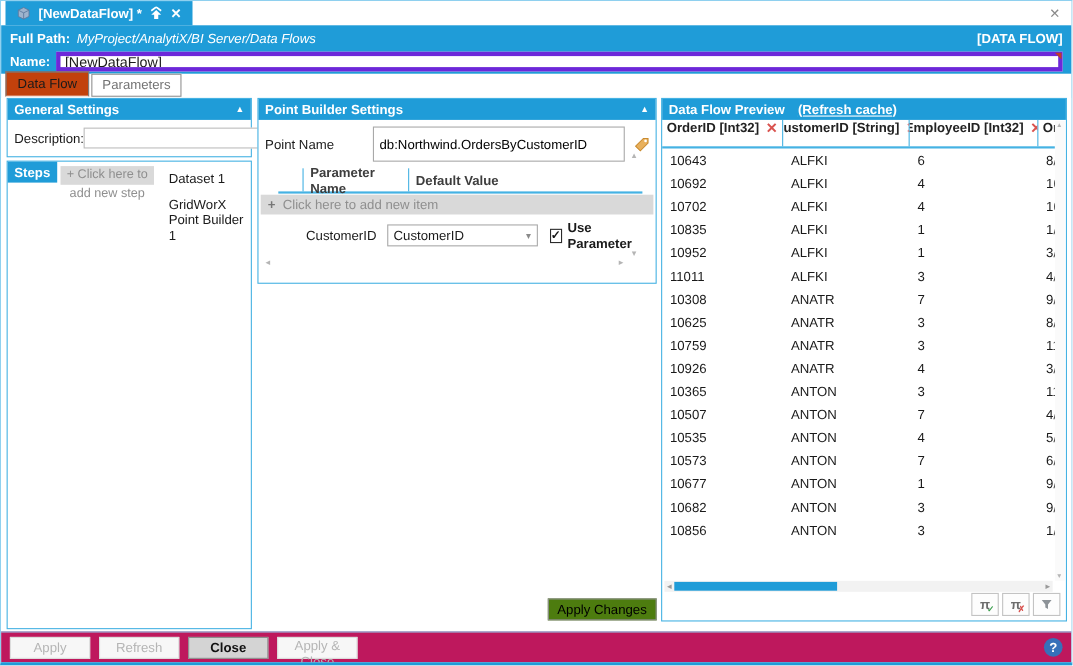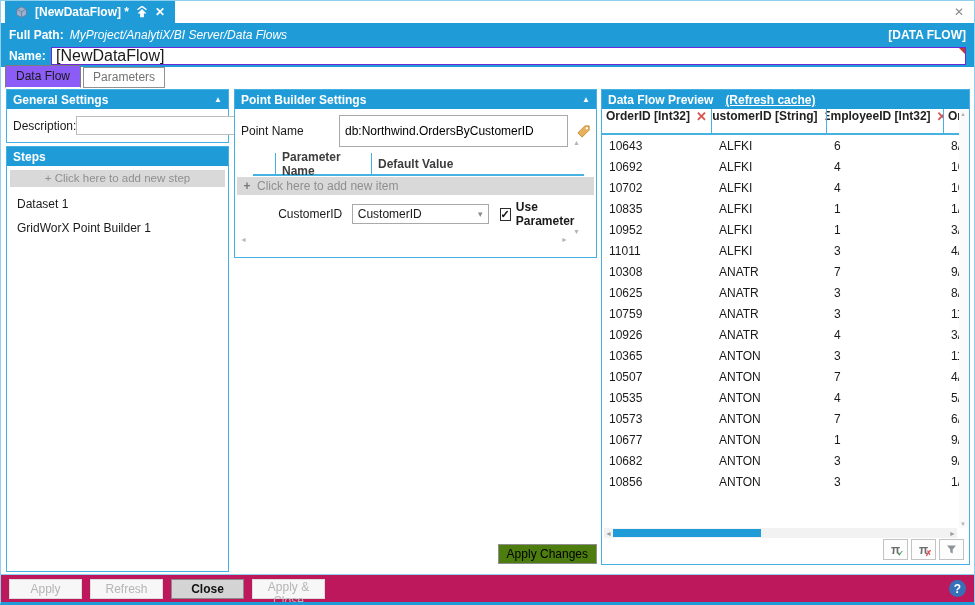--- a/index.html
+++ b/index.html
@@ -24,46 +24,46 @@
 
   
   .band{position:absolute;top:22px;left:0;right:0;height:44px;background:var(--accent);color:#fff;padding:3px 8px 0 8px;}
   .fullpath{display:flex;align-items:center;height:18px;}
   .fullpath .lbl{font-weight:bold;margin-right:6px;}
   .fullpath .path{font-style:italic;}
   .fullpath .badge{margin-left:auto;font-weight:bold;}
   .namerow{display:flex;align-items:center;height:22px;margin-top:1px;}
   .namerow .lbl{font-weight:bold;width:36px;}
   .nwrap{position:relative;flex:1;margin-left:6px;}
-  .nwrap input{width:100%;height:18px;border:1px solid #6d28d9;background:#fff;color:#1a1a1a;padding:0 4px;font-size:16px;font-family:inherit;}
+  .nwrap input{width:100%;height:18px;border:4px solid #6d28d9;background:#fff;color:#1a1a1a;padding:0 4px;font-size:13px;font-family:inherit;}
   .nwrap::after{content:"";position:absolute;top:1px;right:1px;border-left:6px solid transparent;border-top:6px solid #c0392b;}
 
   
   .tabbar{position:absolute;top:66px;left:4px;height:21px;display:flex;align-items:flex-end;gap:2px;}
-  .tab{border:1px solid #919191;background:#8b5cf6;padding:2px 9px 3px 9px;font-size:12px;cursor:default;}
+  .tab{border:1px solid #919191;background:#c2410c;padding:2px 9px 3px 9px;font-size:12px;cursor:default;}
   .tab.active{border-color:#7c7c7c;border-bottom-color:#fff;padding:3px 10px 4px 10px;position:relative;z-index:2;}
   .tab.inactive{background:#fff;color:#737373;}
 
   
   .content{position:absolute;top:88px;left:0;right:0;bottom:28px;background:#fff;}
   .col-left{position:absolute;left:5px;top:0;width:223px;bottom:2px;}
   .col-mid{position:absolute;left:233px;top:0;width:363px;bottom:2px;}
   .col-right{position:absolute;left:600px;top:0;width:369px;bottom:9px;}
 
   .panel{border:1px solid var(--panel-border);background:#fff;}
   .phead{background:var(--accent);color:#fff;height:19px;display:flex;align-items:center;padding:0 6px;font-weight:bold;font-size:12px;}
   .phead .collapse{margin-left:auto;font-size:8px;cursor:default;}
 
   
   .gs-body{padding:7px 6px;display:flex;align-items:center;}
   .gs-body label{width:66px;font-size:12px;}
   .gs-body input{flex:1;height:19px;border:1px solid #bdbdbd;padding:0 4px;font-size:12px;font-family:inherit;}
 
   
-  .steps{position:absolute;top:57px;left:0;right:0;bottom:0;display:flex;flex-direction:column;}
+  .steps{position:absolute;top:57px;left:0;right:0;bottom:0;display:flex;flex-direction:row;}
   .addbar{margin:4px 3px 2px 3px;background:var(--graybar);color:#8f8f8f;text-align:center;height:17px;line-height:17px;font-size:11.5px;cursor:default;}
   .step-item{padding:8px 0 2px 10px;font-size:12px;cursor:default;}
 
   
   .pb{position:relative;height:169px;}
   .pn-row{display:flex;align-items:center;padding:6px 4px 4px 6px;gap:6px;}
   .pn-row .lbl{width:92px;font-size:12px;}
   .pn-row input{flex:1;height:32px;border:1px solid #a9a9a9;padding:0 5px;font-size:12px;font-family:inherit;}
   .tagbtn{width:18px;height:18px;display:flex;align-items:center;justify-content:center;cursor:default;}
   .pbg{position:relative;margin:2px 12px 0 18px;}

